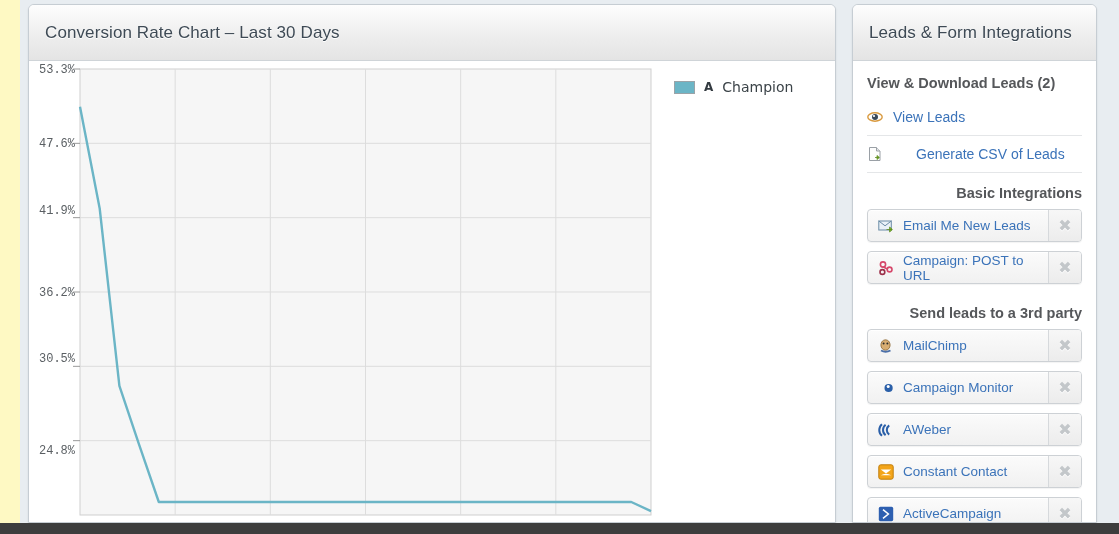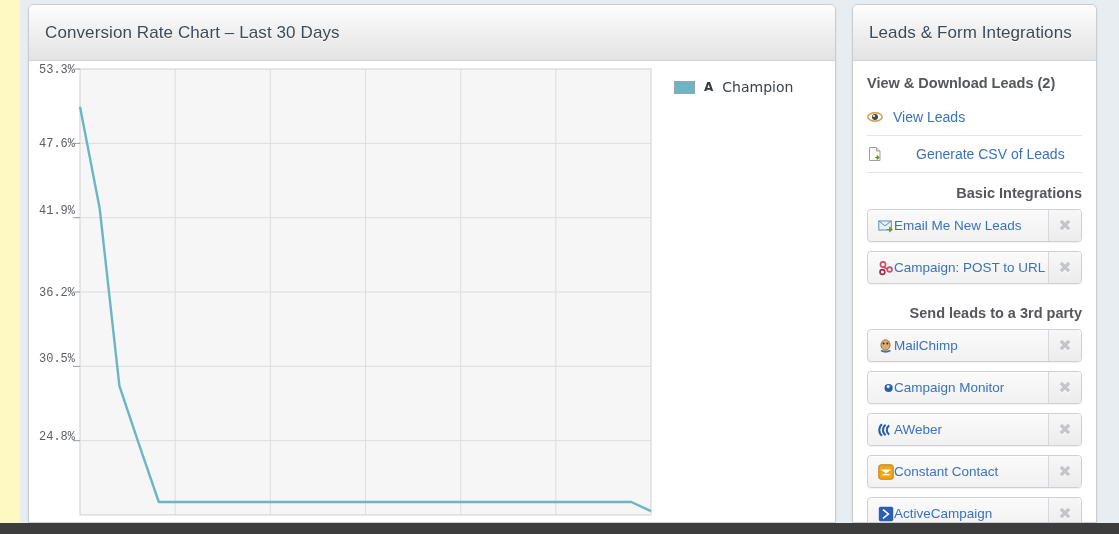--- a/index.html
+++ b/index.html
@@ -99,21 +99,21 @@
     position: relative;
     display: flex; align-items: center;
     height: 33px;
     margin-bottom: 9px;
     border: 1px solid #cdd1d5;
     border-radius: 4px;
     background: linear-gradient(to bottom, #fbfbfb 0%, #f1f1f1 100%);
     box-shadow: 0 1px 1px rgba(0,0,0,0.05), inset 0 1px 0 #ffffff;
   }
   .integration-main {
-    display: flex; align-items: center; 
+    display: flex; align-items: center; gap: 9px;
     flex: 1; height: 100%; padding-left: 10px;
     border-right: 1px solid #d6d9dc;
   }
   .integration-label { font-size: 13.5px; color: #3b73b9; }
   .integration-remove {
     width: 32px; height: 100%;
     display: flex; align-items: center; justify-content: center;
     background: linear-gradient(to bottom, #f7f7f7 0%, #ececec 100%);
     border-radius: 0 3px 3px 0;
   }
@@ -169,21 +169,21 @@
           </g>
         <polyline id="series-line" fill="none" stroke="#6bb5c6" stroke-width="2.4" stroke-linejoin="round" stroke-linecap="butt" points="51.0,45.8 70.7,147.5 90.4,324.9 110.1,383.6 129.8,441.0 149.4,441.0 169.1,441.0 188.8,441.0 208.5,441.0 228.2,441.0 247.9,441.0 267.6,441.0 287.3,441.0 307.0,441.0 326.7,441.0 346.3,441.0 366.0,441.0 385.7,441.0 405.4,441.0 425.1,441.0 444.8,441.0 464.5,441.0 484.2,441.0 503.9,441.0 523.6,441.0 543.2,441.0 562.9,441.0 582.6,441.0 602.3,441.0 622.0,450.1"></polyline>
       </svg>
 
       <div id="ytick-labels">
           <div class="ytick-label" style="left: 0px; top: 2px;">53.3%</div>
           <div class="ytick-label" style="left: 0px; top: 76.3333px;">47.6%</div>
           <div class="ytick-label" style="left: 0px; top: 143px;">41.9%</div>
           <div class="ytick-label" style="left: 0px; top: 225px;">36.2%</div>
           <div class="ytick-label" style="left: 0px; top: 291px;">30.5%</div>
-          <div class="ytick-label" style="left: 0px; top: 369px;">24.8%</div>
+          <div class="ytick-label" style="left: 0px; top: 383px;">24.8%</div>
         </div>
 
       <div class="legend">
         <div class="legend-swatch"></div>
         <div class="legend-key">A</div>
         <div class="legend-name">Champion</div>
       </div>
     </div>
   </div>
 

